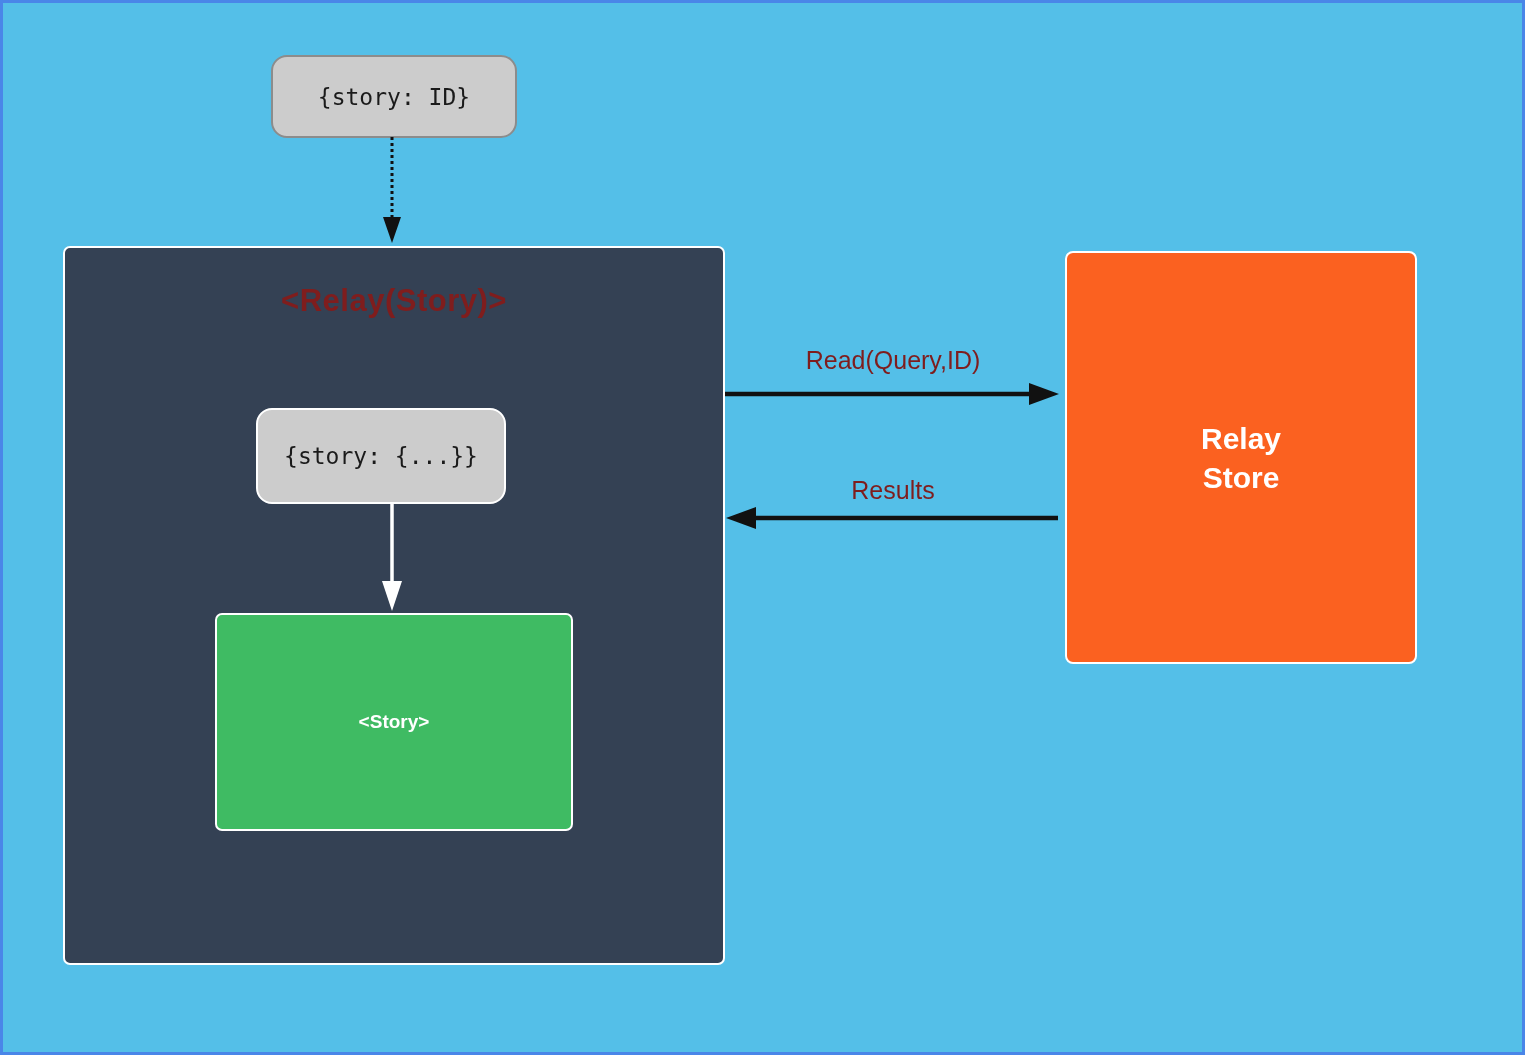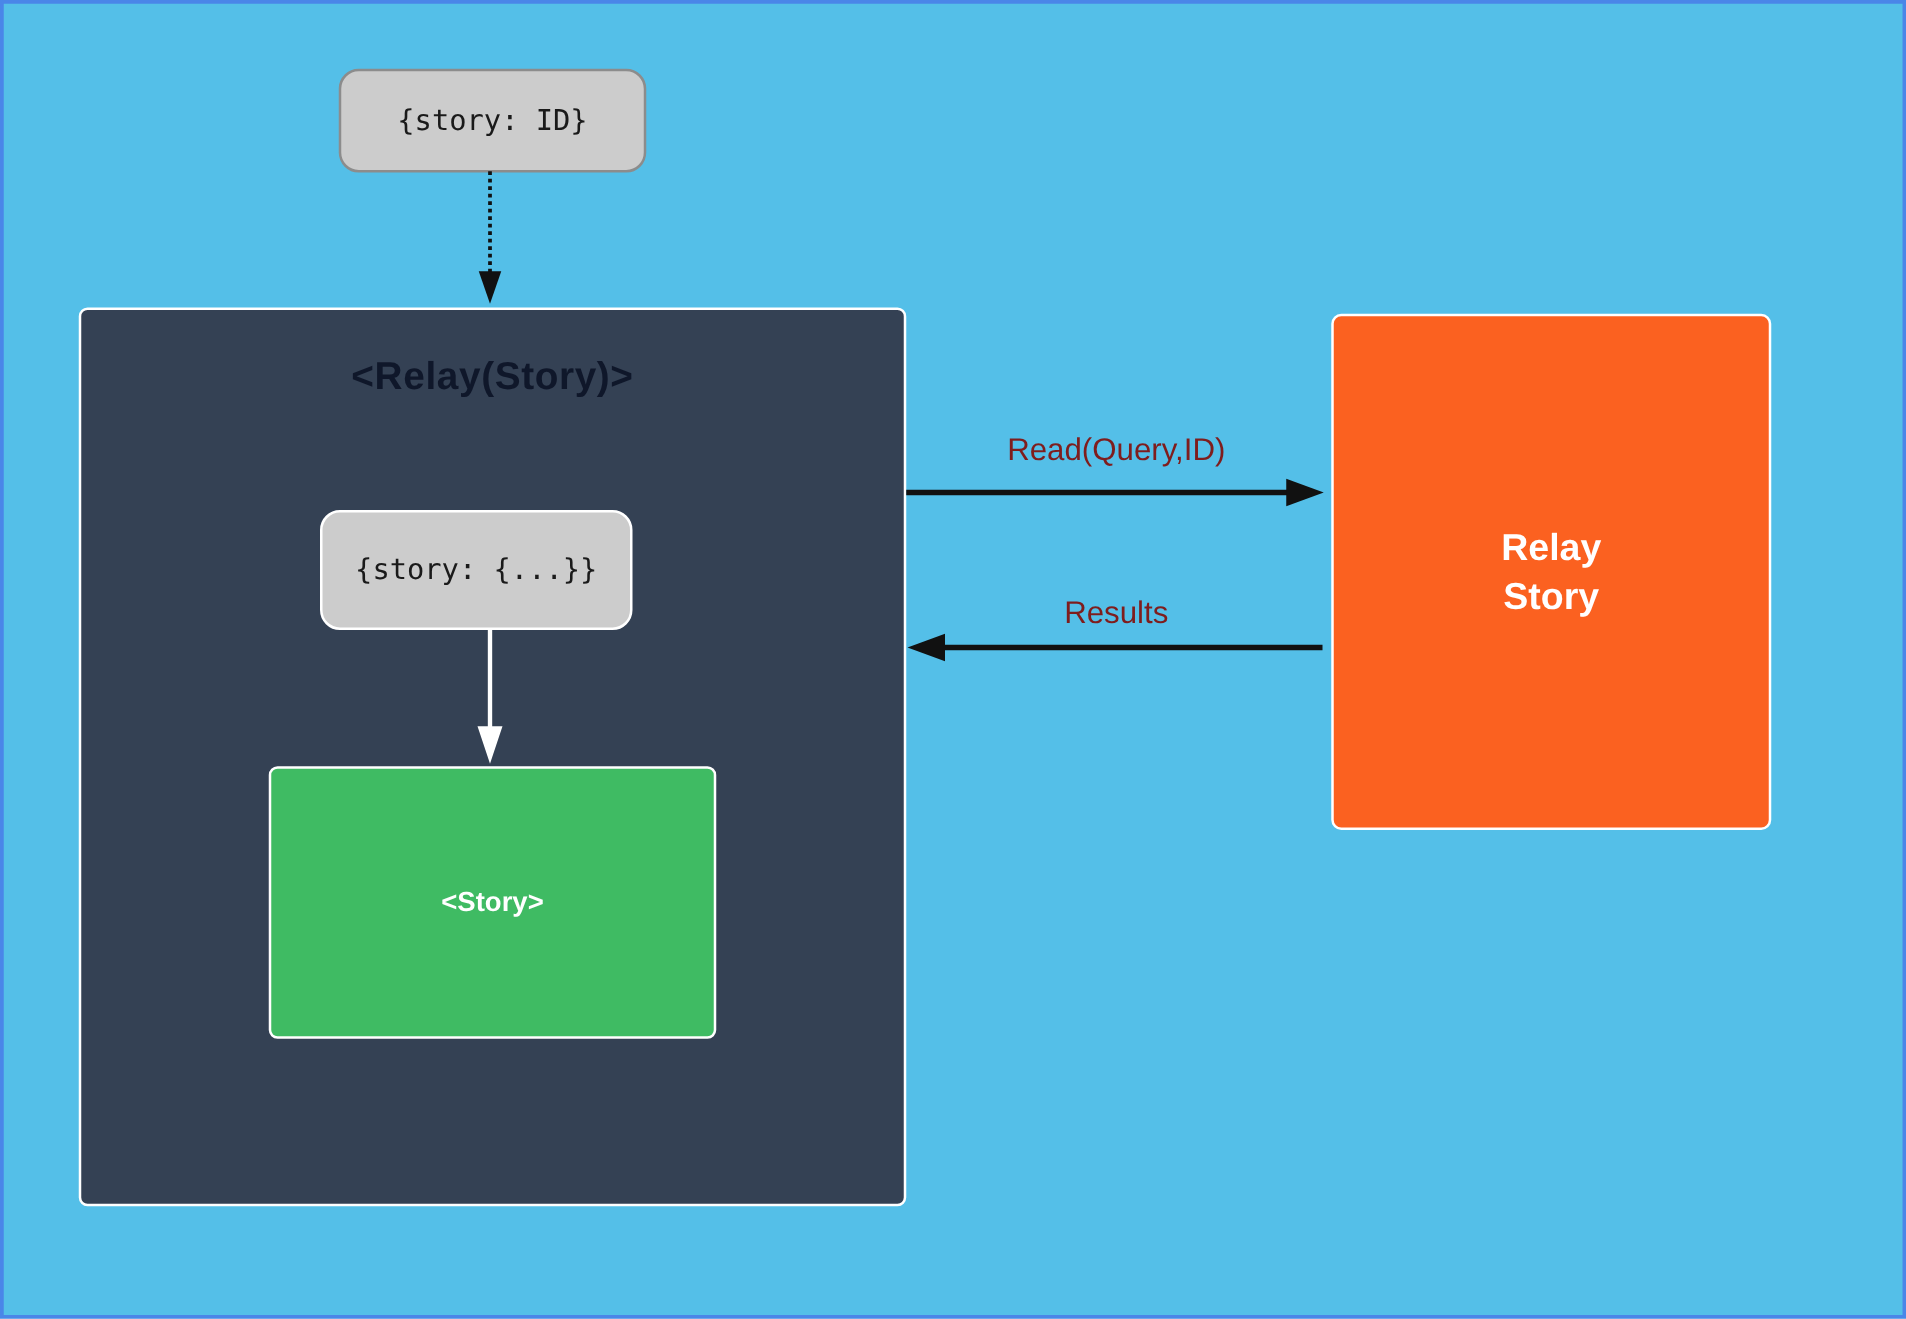--- a/index.html
+++ b/index.html
@@ -38,42 +38,42 @@
     left: 60px; top: 243px; width: 662px; height: 719px;
     background: #344154;
     border: 2px solid #ffffff;
     border-radius: 7px;
   }
   #relay-title {
     left: 60px; top: 280px; width: 662px; height: 44px;
     text-align: center;
     font-size: 31px;
     font-weight: bold;
-    color: #0f172a;
+    color: #7f1d1d;
     letter-spacing: 0.5px;
   }
 
   
   #resolved-props-box {
     left: 253px; top: 405px; width: 250px; height: 96px;
     background: #cccccc;
     border: 2px solid #ffffff;
     display: flex; align-items: center; justify-content: center;
   }
 
   
   #story-box {
     left: 212px; top: 610px; width: 358px; height: 218px;
     background: #3fbb63;
     border: 2px solid #ffffff;
     border-radius: 7px;
     display: flex; align-items: center; justify-content: center;
   }
   #story-box .node-label {
-    font-size: 22px;
+    font-size: 19px;
     font-weight: bold;
     color: #ffffff;
   }
 
   
   #relay-store-box {
     left: 1062px; top: 248px; width: 352px; height: 413px;
     background: #fb6120;
     border: 2px solid #ffffff;
     border-radius: 8px;
@@ -121,21 +121,21 @@
   <div id="resolved-props-box" class="abs">
     <span class="mono-label">{story: {...}}</span>
   </div>
 
   <div id="story-box" class="abs">
     <span class="node-label">&lt;Story&gt;</span>
   </div>
 
   <div id="relay-store-box" class="abs">
     <span class="node-label">Relay
-Story</span>
+Store</span>
   </div>
 
   <div id="read-label" class="abs edge-label">Read(Query,ID)</div>
   <div id="results-label" class="abs edge-label">Results</div>
 
   <svg id="arrows" viewBox="0 0 1519 1049">
 
     <g>
       <line x1="389" y1="134" x2="389" y2="222" stroke="#111111" stroke-width="3" stroke-dasharray="3,3"></line>
       <polygon points="389,240 380,214 398,214" fill="#111111"></polygon>

